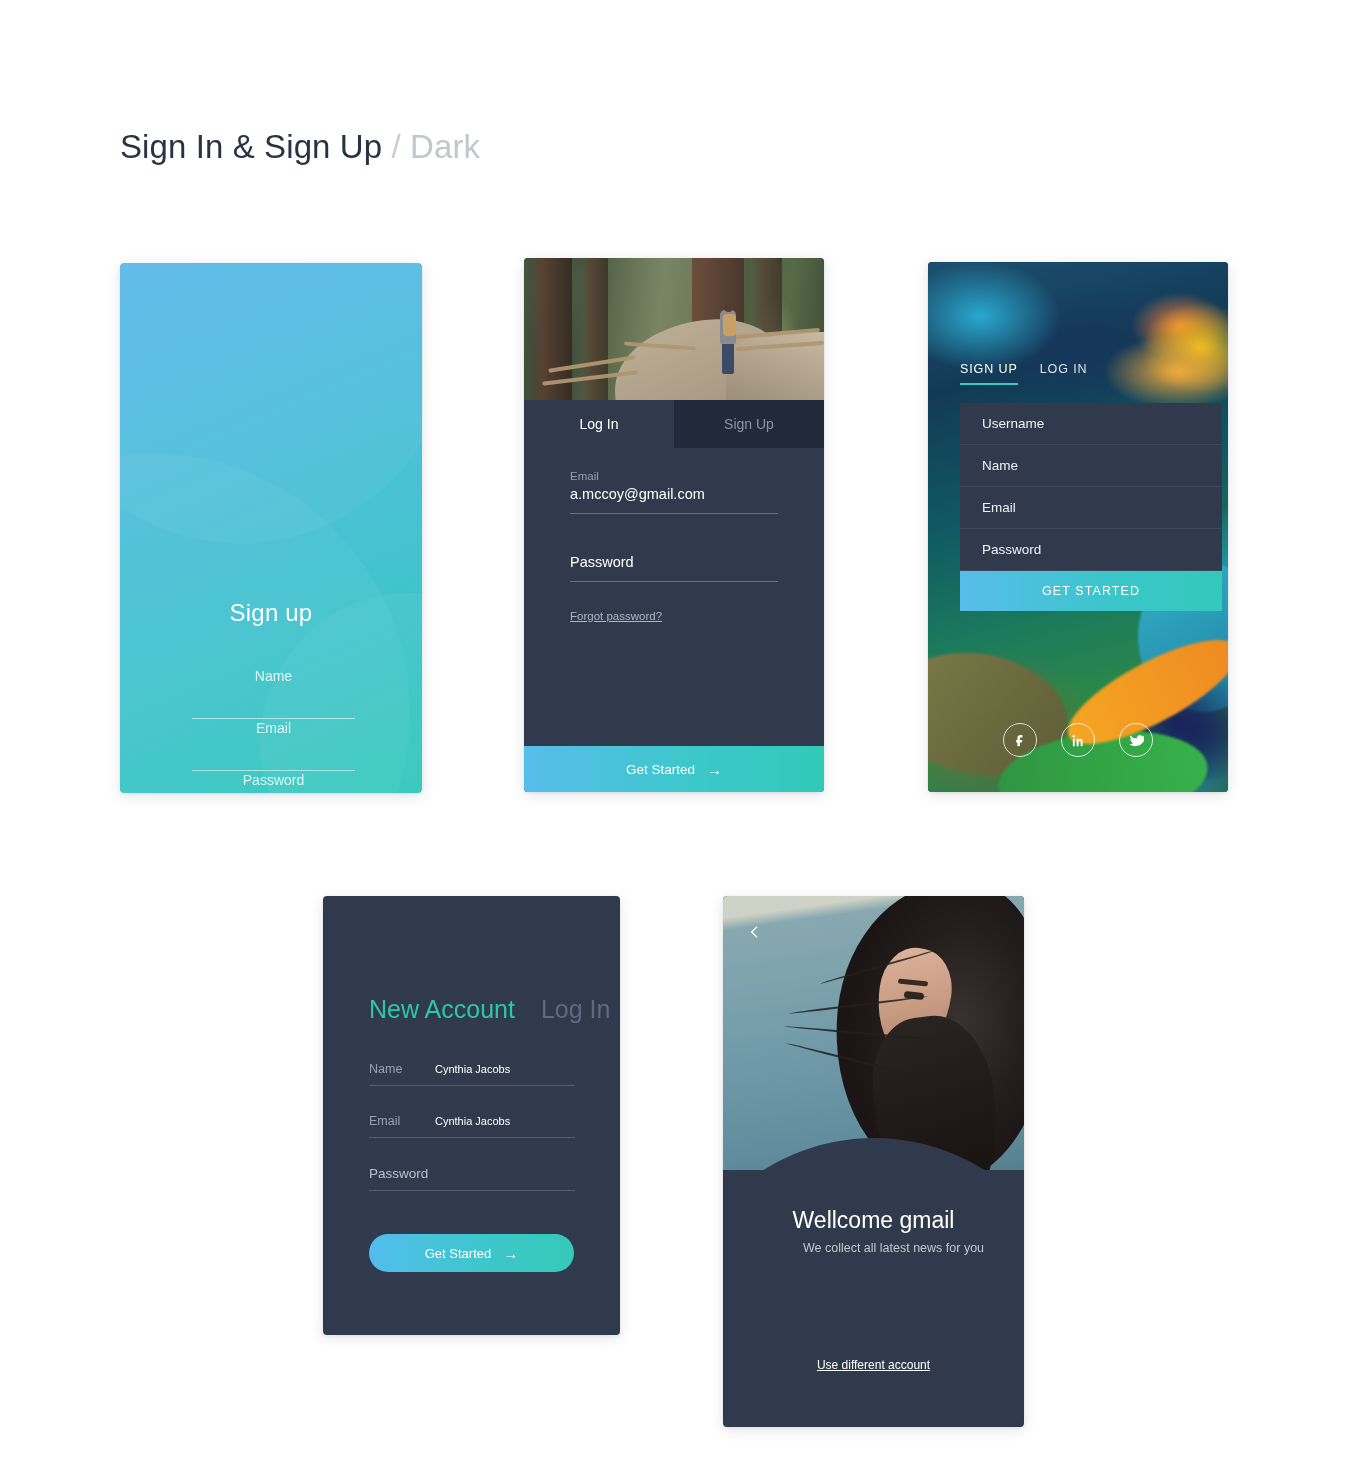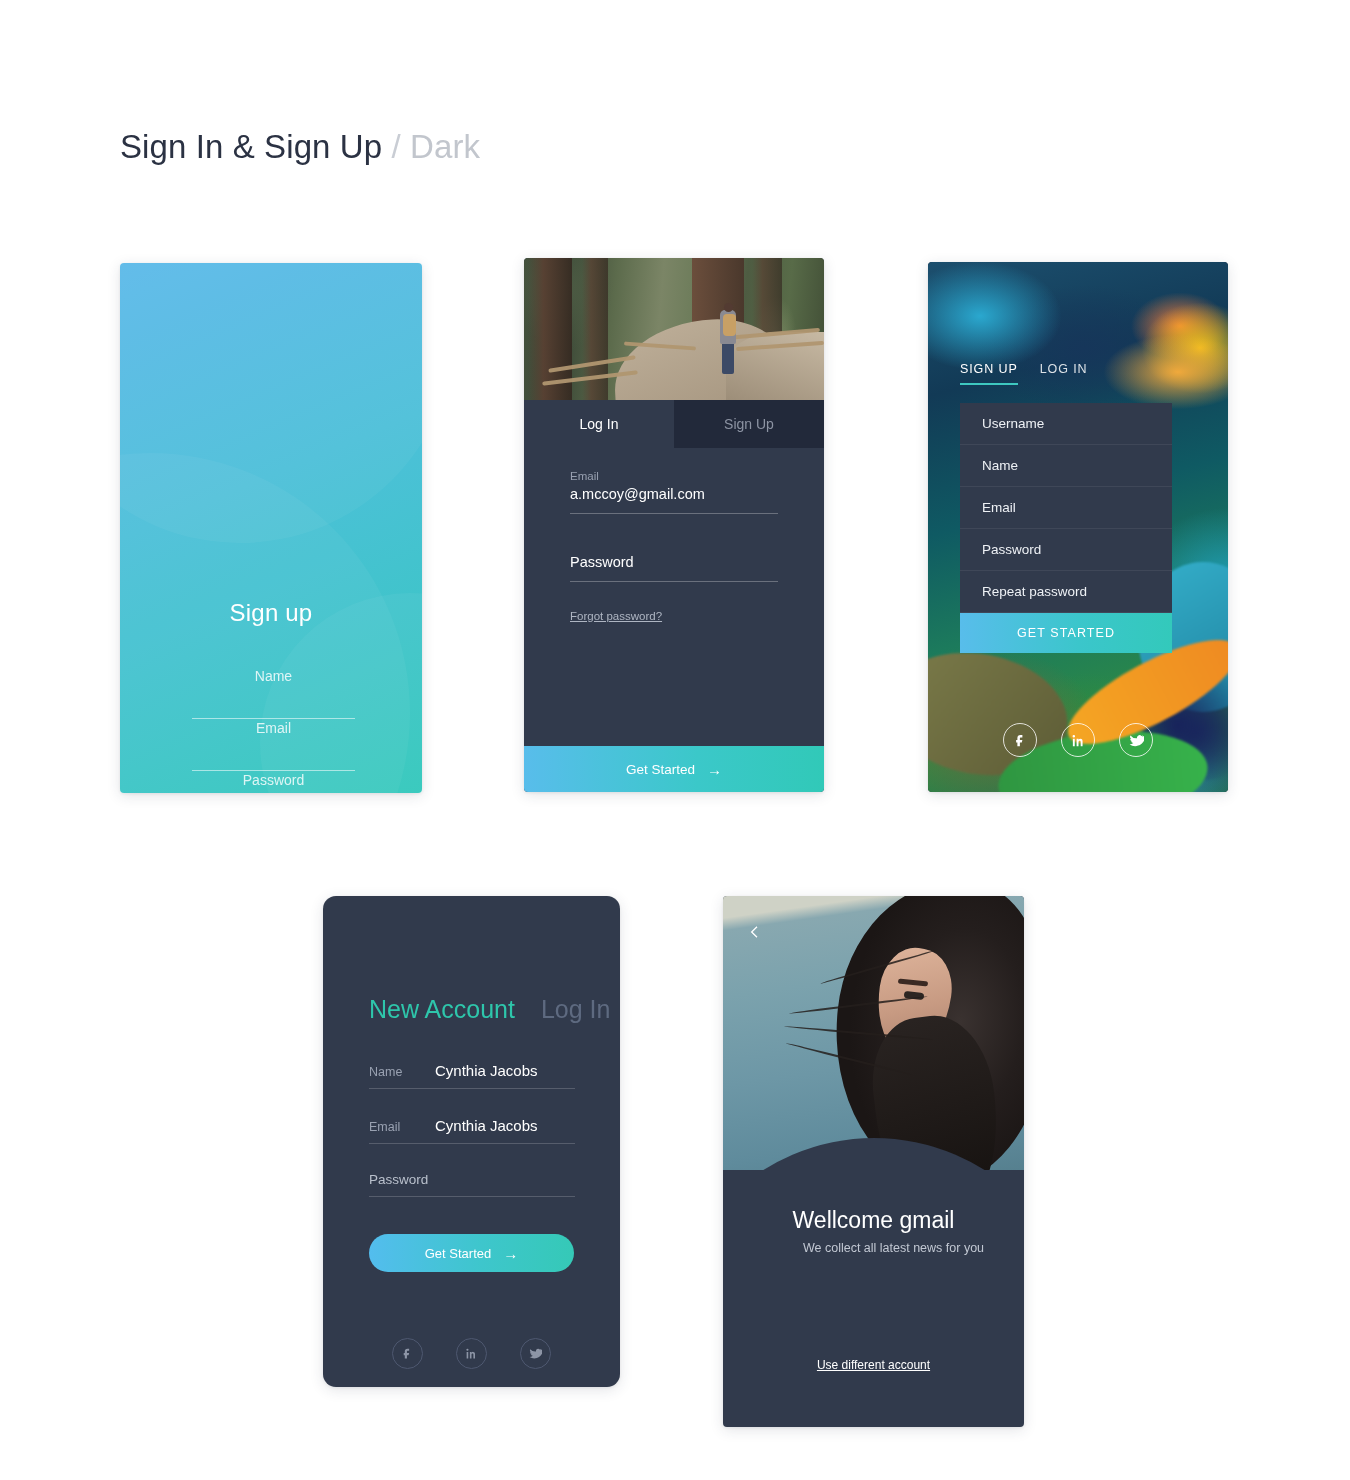--- a/index.html
+++ b/index.html
@@ -217,21 +217,21 @@
     position: absolute; left: 32px; top: 100px;
     display: flex; gap: 22px; align-items: flex-start;
   }
   .c3-tab {
     font-size: 12.5px; letter-spacing: 0.9px; cursor: pointer;
     padding-bottom: 7px; color: rgba(255,255,255,0.85);
   }
   .c3-tab.active { color: #ffffff; border-bottom: 2px solid #3ec8c0; }
 
   .c3-panel {
-    position: absolute; left: 32px; top: 141px; width: 212px;
+    position: absolute; left: 32px; top: 141px; width: 262px;
     background: #313a4c;
   }
   .c3-row {
     height: 42px; display: flex; align-items: center;
     padding-left: 22px;
     font-size: 13.5px; color: #eef1f5;
     border-bottom: 1px solid rgba(255,255,255,0.07);
     cursor: text;
   }
   .c3-row:last-of-type { border-bottom: none; }
@@ -241,42 +241,41 @@
     color: #ffffff; font-size: 12.5px; letter-spacing: 1.1px; cursor: pointer;
   }
   .c3-socials {
     position: absolute; left: 0; top: 723px; width: 100%;
     display: flex; justify-content: center; gap: 24px;
   }
   #card3 .c3-socials { top: 461px; }
 
   
   #card4 {
-    left: 323px; top: 896px; width: 297px; height: 491px;
+    left: 323px; top: 896px; width: 297px; height: 439px;
     background: #313a4c;
-    border-radius: 13px;
   }
   .c4-tabs {
     position: absolute; left: 46px; top: 995px;
     display: flex; gap: 26px; align-items: baseline;
   }
   #card4 .c4-tabs { left: 46px; top: 99px; }
   .c4-tab { font-size: 25px; font-weight: 400; cursor: pointer; }
   .c4-tab.active { color: #2ec6ab; }
   .c4-tab.inactive { color: #5e6a80; }
 
   .c4-form { position: absolute; left: 46px; top: 166px; width: 206px; }
   .c4-row {
     display: flex; align-items: baseline;
     padding-bottom: 9px;
     border-bottom: 1px solid rgba(255,255,255,0.18);
   }
   .c4-row + .c4-row { margin-top: 28px; }
   .c4-row .lbl { font-size: 12.5px; color: #99a1b1; width: 66px; flex: none; }
-  .c4-row .val { font-size: 15px; color: #ffffff; }
+  .c4-row .val { font-size: 11px; color: #ffffff; }
   .c4-row .ph  { font-size: 13.5px; color: #b9c0cc; }
   .c4-cta {
     position: absolute; left: 46px; top: 338px;
     width: 205px; height: 38px; border: none; border-radius: 19px;
     background: linear-gradient(90deg,#53bdee 0%, #3ec6cc 55%, #35c9b7 100%);
     color: #ffffff; font-size: 13px;
     font-family: "Liberation Sans", sans-serif;
     display: flex; align-items: center; justify-content: center; gap: 12px;
     cursor: pointer;
   }
@@ -472,21 +471,20 @@
   <div class="c3-tabs">
     <div class="c3-tab active">SIGN UP</div>
     <div class="c3-tab">LOG IN</div>
   </div>
 
   <div class="c3-panel">
     <div class="c3-row">Username</div>
     <div class="c3-row">Name</div>
     <div class="c3-row">Email</div>
     <div class="c3-row">Password</div>
-    <div class="c3-row">Repeat password</div>
     <div class="c3-cta">GET STARTED</div>
   </div>
 
   <div class="c3-socials">
     <div class="soc">
       <svg viewBox="0 0 24 24">
           <path d="M15 3h-3a5 5 0 0 0-5 5v3H5v4h2v6h4v-6h3l1-4h-4V8a1 1 0 0 1 1-1h3z"></path>
         </svg>
     </div>
     <div class="soc">

